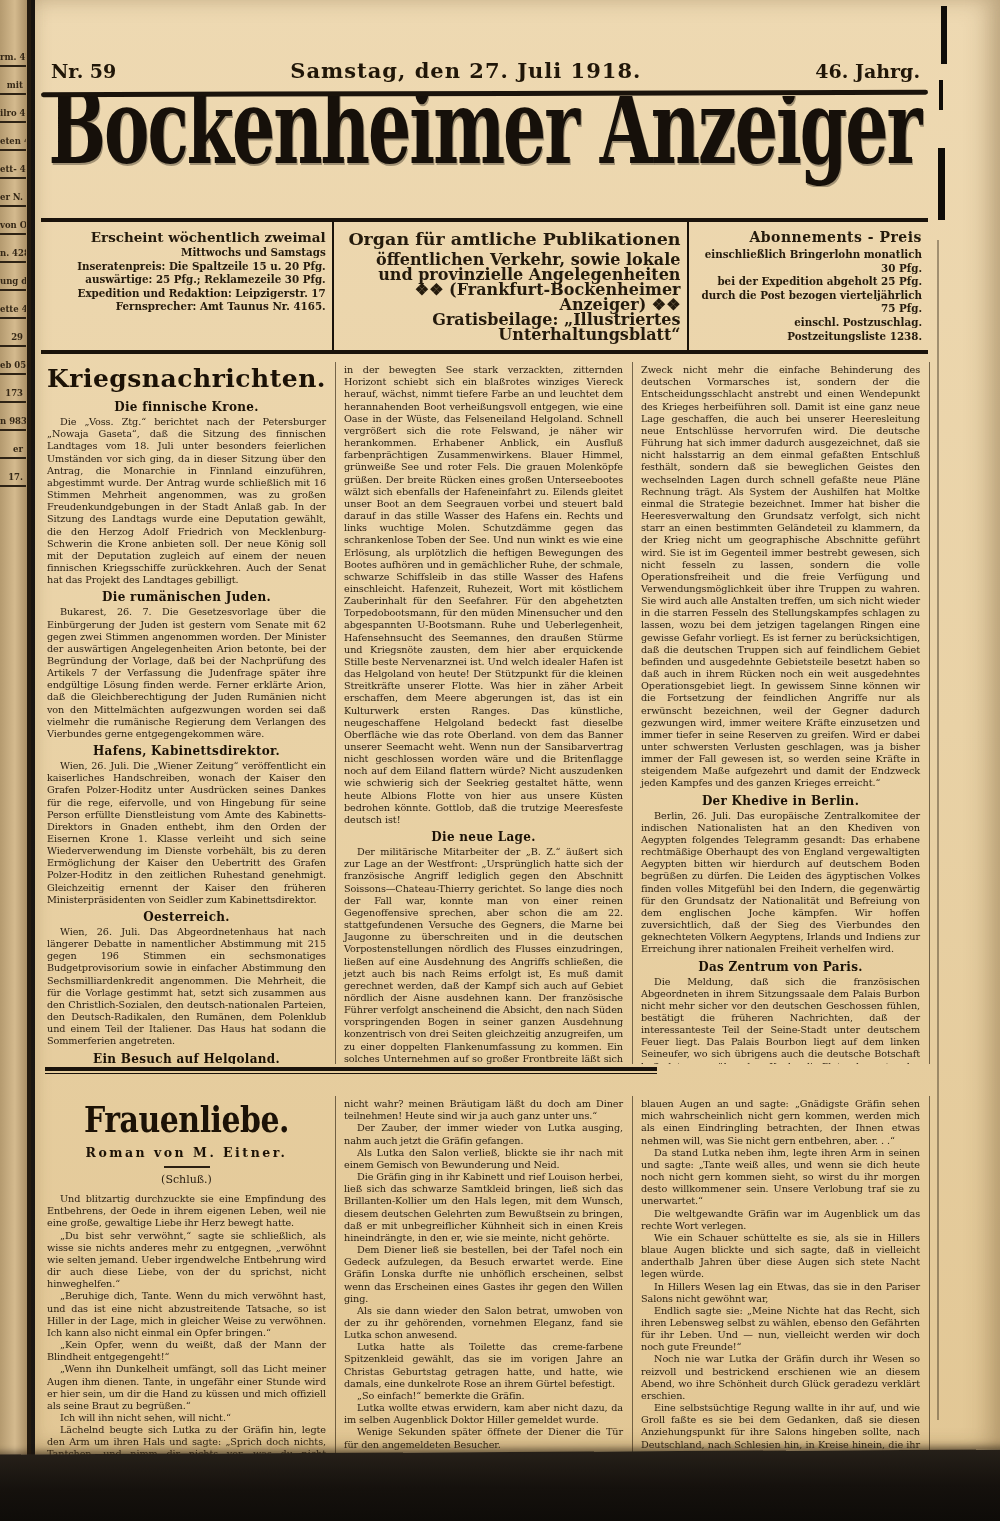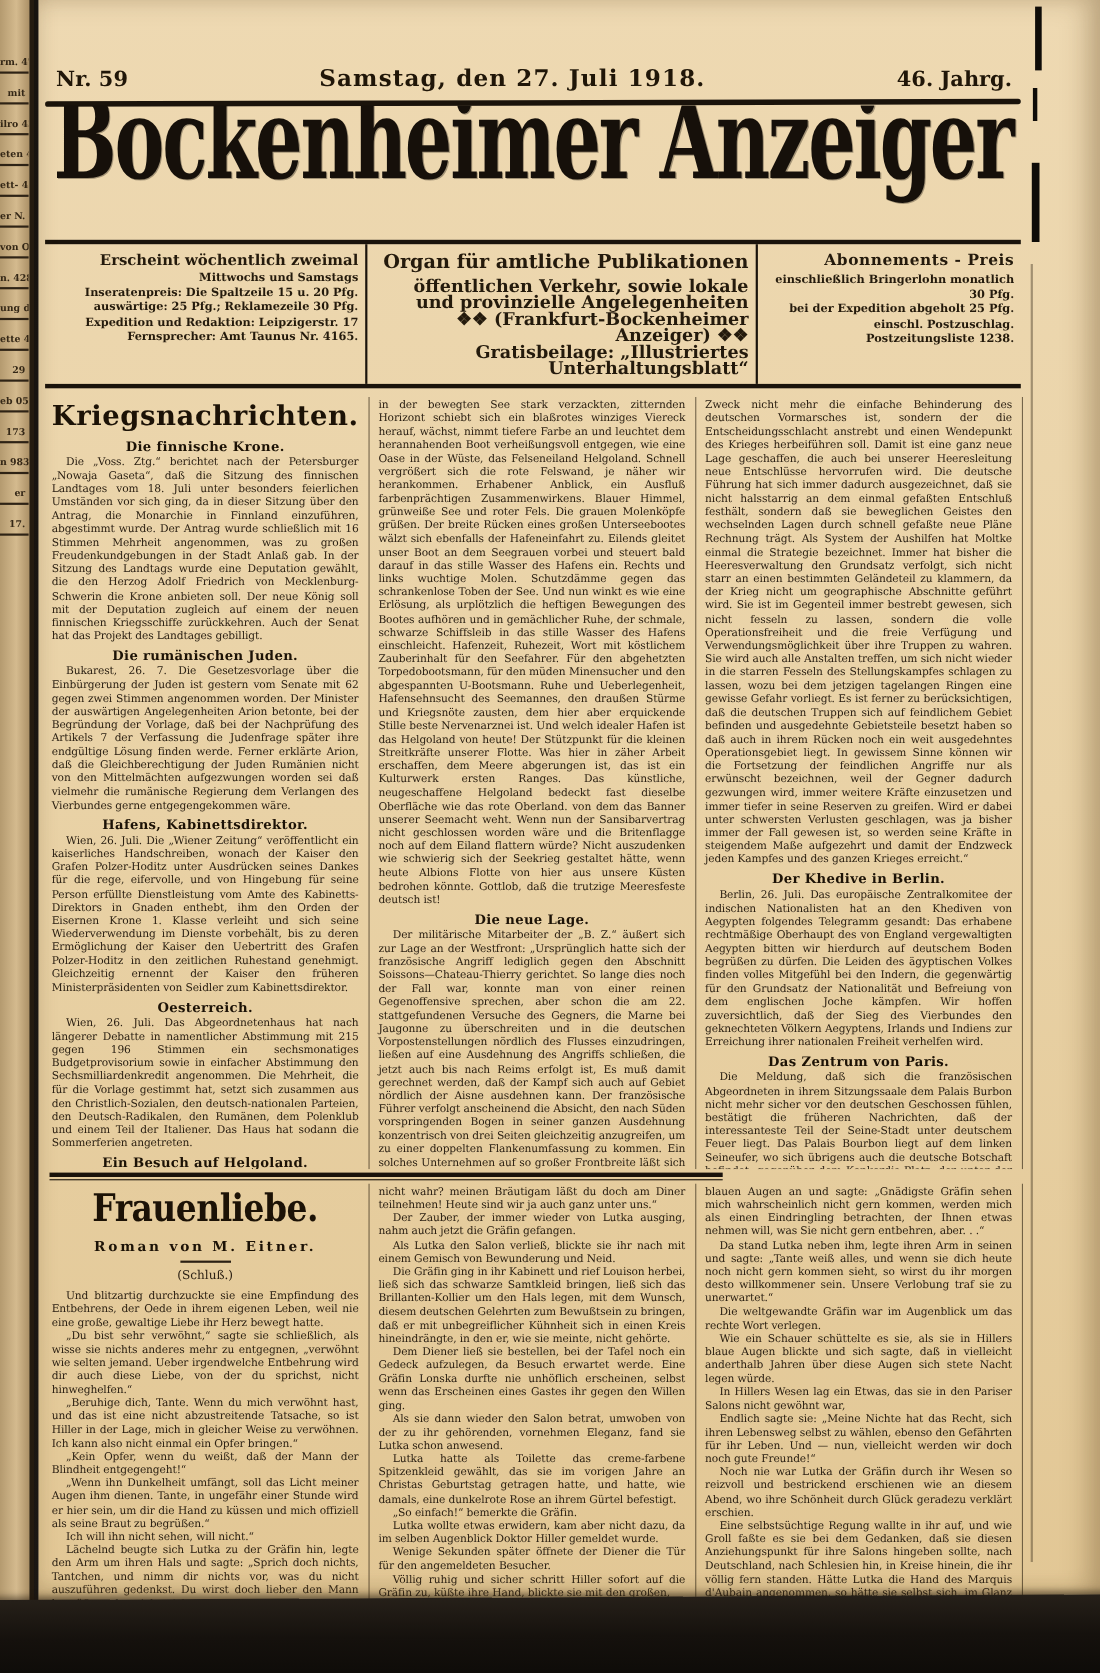--- a/index.html
+++ b/index.html
@@ -30,21 +30,21 @@
   .ibox-r{width:27%;}
   .ibox .b-bl{font-weight:bold;}
   .ibox-l .b-bl{font-size:13.5px;margin-bottom:1px;}
   .ibox-c .b-bl{font-size:17.5px;margin-bottom:3px;}
   .ibox-r .b-bl{font-size:14px;margin-bottom:3px;letter-spacing:.5px;}
   .b-ln{font-size:10.3px;line-height:13.6px;font-weight:bold;}
   .ibox-c .b-ln{font-size:16px;line-height:15px;}
 
   .content{display:flex;align-items:stretch;}
   .news{margin-top:8px;height:702px;overflow:hidden;}
-  .feui{margin-top:3px;height:398px;overflow:hidden;}
+  .feui{margin-top:22px;height:398px;overflow:hidden;}
   .col{flex:1 1 0;padding:2px 9px 0 8px;border-right:1.5px solid rgba(42,30,14,.62);overflow:hidden;}
 
   .b-p,.b-pc{font-size:9.7px;line-height:12.15px;letter-spacing:-0.1px;text-align:justify;color:#2b2013;}
   .b-p{text-indent:13px;}
   .b-pc{text-indent:0;}
   .b-h1{text-align:center;font-size:25px;font-weight:bold;color:#1c1206;margin:0 0 7px 0;letter-spacing:.5px;}
   .b-h2{text-align:center;font-size:12px;font-weight:bold;color:#1c1206;margin:4px 0 2px 0;letter-spacing:.3px;}
   .b-title{text-align:center;font-size:30px;font-weight:bold;color:#1c1206;margin:4px 0 8px 0;letter-spacing:-0.5px;transform:scaleY(1.15);}
   .b-byline{text-align:center;font-size:12.5px;font-weight:bold;letter-spacing:2.5px;color:#1c1206;}
   .b-hr2{width:46px;height:2px;background:#2b2013;margin:6px auto 5px auto;}
@@ -110,20 +110,21 @@
       <div class="ibox ibox-c">
           <div class="b-bl">Organ für amtliche Publikationen</div>
           <div class="b-ln">öffentlichen Verkehr, sowie lokale und provinzielle Angelegenheiten</div>
           <div class="b-ln">❖❖ (Frankfurt-Bockenheimer Anzeiger) ❖❖</div>
           <div class="b-ln">Gratisbeilage: „Illustriertes Unterhaltungsblatt“</div>
         </div>
       <div class="ibox ibox-r">
           <div class="b-bl">Abonnements - Preis</div>
           <div class="b-ln">einschließlich Bringerlohn monatlich 30 Pfg.</div>
           <div class="b-ln">bei der Expedition abgeholt 25 Pfg.</div>
+          <div class="b-ln">durch die Post bezogen vierteljährlich 75 Pfg.</div>
           <div class="b-ln">einschl. Postzuschlag. Postzeitungsliste 1238.</div>
         </div>
     </div>
 
     <div class="content news">
       <div class="col">
           <div class="b-h1">Kriegsnachrichten.</div>
           <div class="b-h2">Die finnische Krone.</div>
           <div class="b-p">Die „Voss. Ztg.“ berichtet nach der Petersburger „Nowaja Gaseta“, daß die Sitzung des finnischen Landtages vom 18. Juli unter besonders feierlichen Umständen vor sich ging, da in dieser Sitzung über den Antrag, die Monarchie in Finnland einzuführen, abgestimmt wurde. Der Antrag wurde schließlich mit 16 Stimmen Mehrheit angenommen, was zu großen Freudenkundgebungen in der Stadt Anlaß gab. In der Sitzung des Landtags wurde eine Deputation gewählt, die den Herzog Adolf Friedrich von Mecklenburg-Schwerin die Krone anbieten soll. Der neue König soll mit der Deputation zugleich auf einem der neuen finnischen Kriegsschiffe zurückkehren. Auch der Senat hat das Projekt des Landtages gebilligt.</div>
           <div class="b-h2">Die rumänischen Juden.</div>

